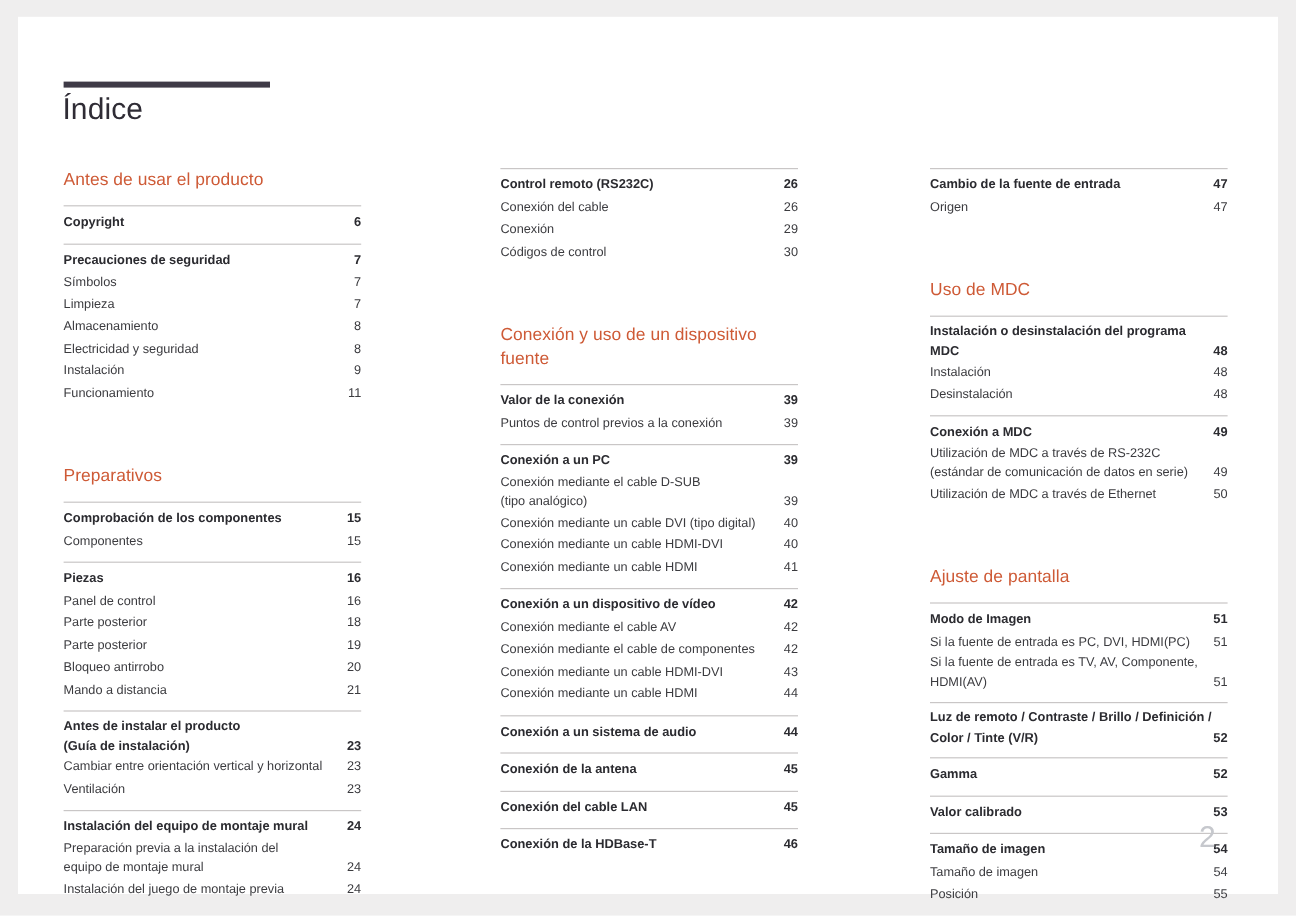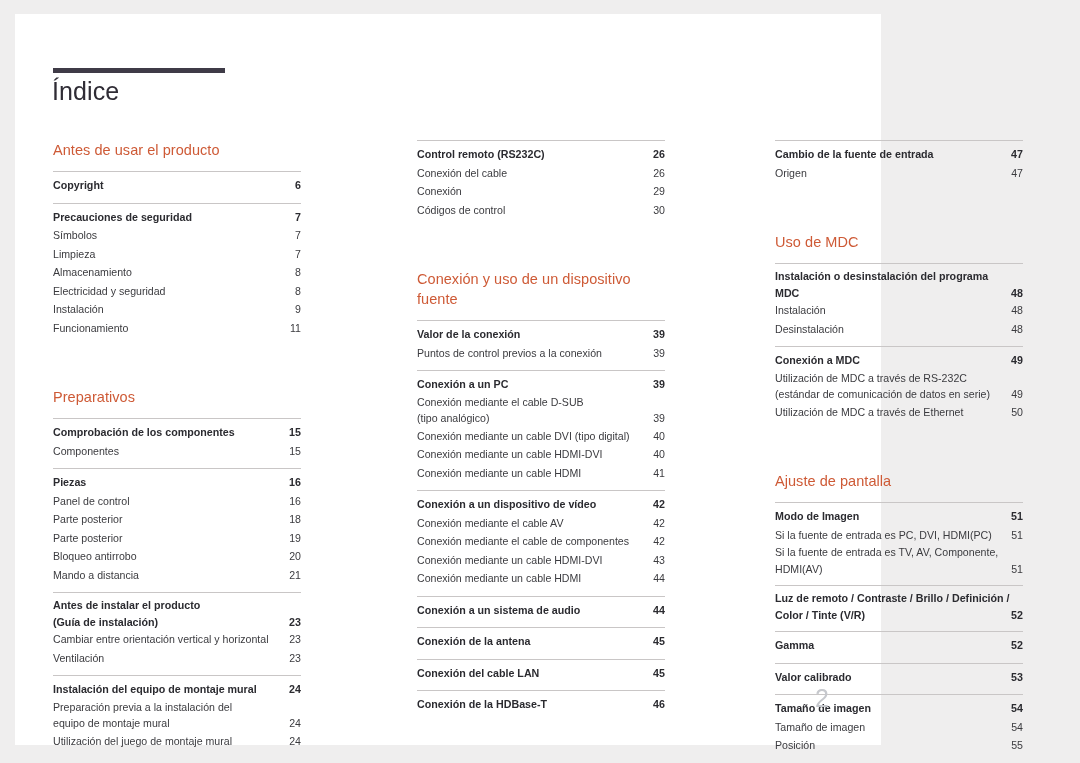--- a/index.html
+++ b/index.html
@@ -10,21 +10,21 @@
     width: 1080px;
     height: 763px;
     background: #efeeee;
     font-family: "Liberation Sans", sans-serif;
     overflow: hidden;
   }
   .page {
     position: absolute;
     left: 15px;
     top: 14px;
-    width: 866px;
+    width: 1050px;
     height: 731px;
     background: #ffffff;
   }
 
   
   .title-bar {
     position: absolute;
     left: 38px;
     top: 54px;
     width: 172px;
@@ -262,21 +262,21 @@
             <span class="pg">24</span>
           </div>
           <div class="wrap-row minor">
             <div class="l1">Preparación previa a la instalación del</div>
             <div class="l2">
               <span class="label">equipo de montaje mural</span>
               <span class="pg">24</span>
             </div>
           </div>
           <div class="row minor">
-            <span class="label">Utilización del juego de montaje mural</span>
+            <span class="label">Instalación del juego de montaje previa</span>
             <span class="pg">24</span>
           </div>
         </div>
       </div>
     <div class="col col-2">
         <div class="group">
           <div class="row major">
             <span class="label">Control remoto (RS232C)</span>
             <span class="pg">26</span>
           </div>

